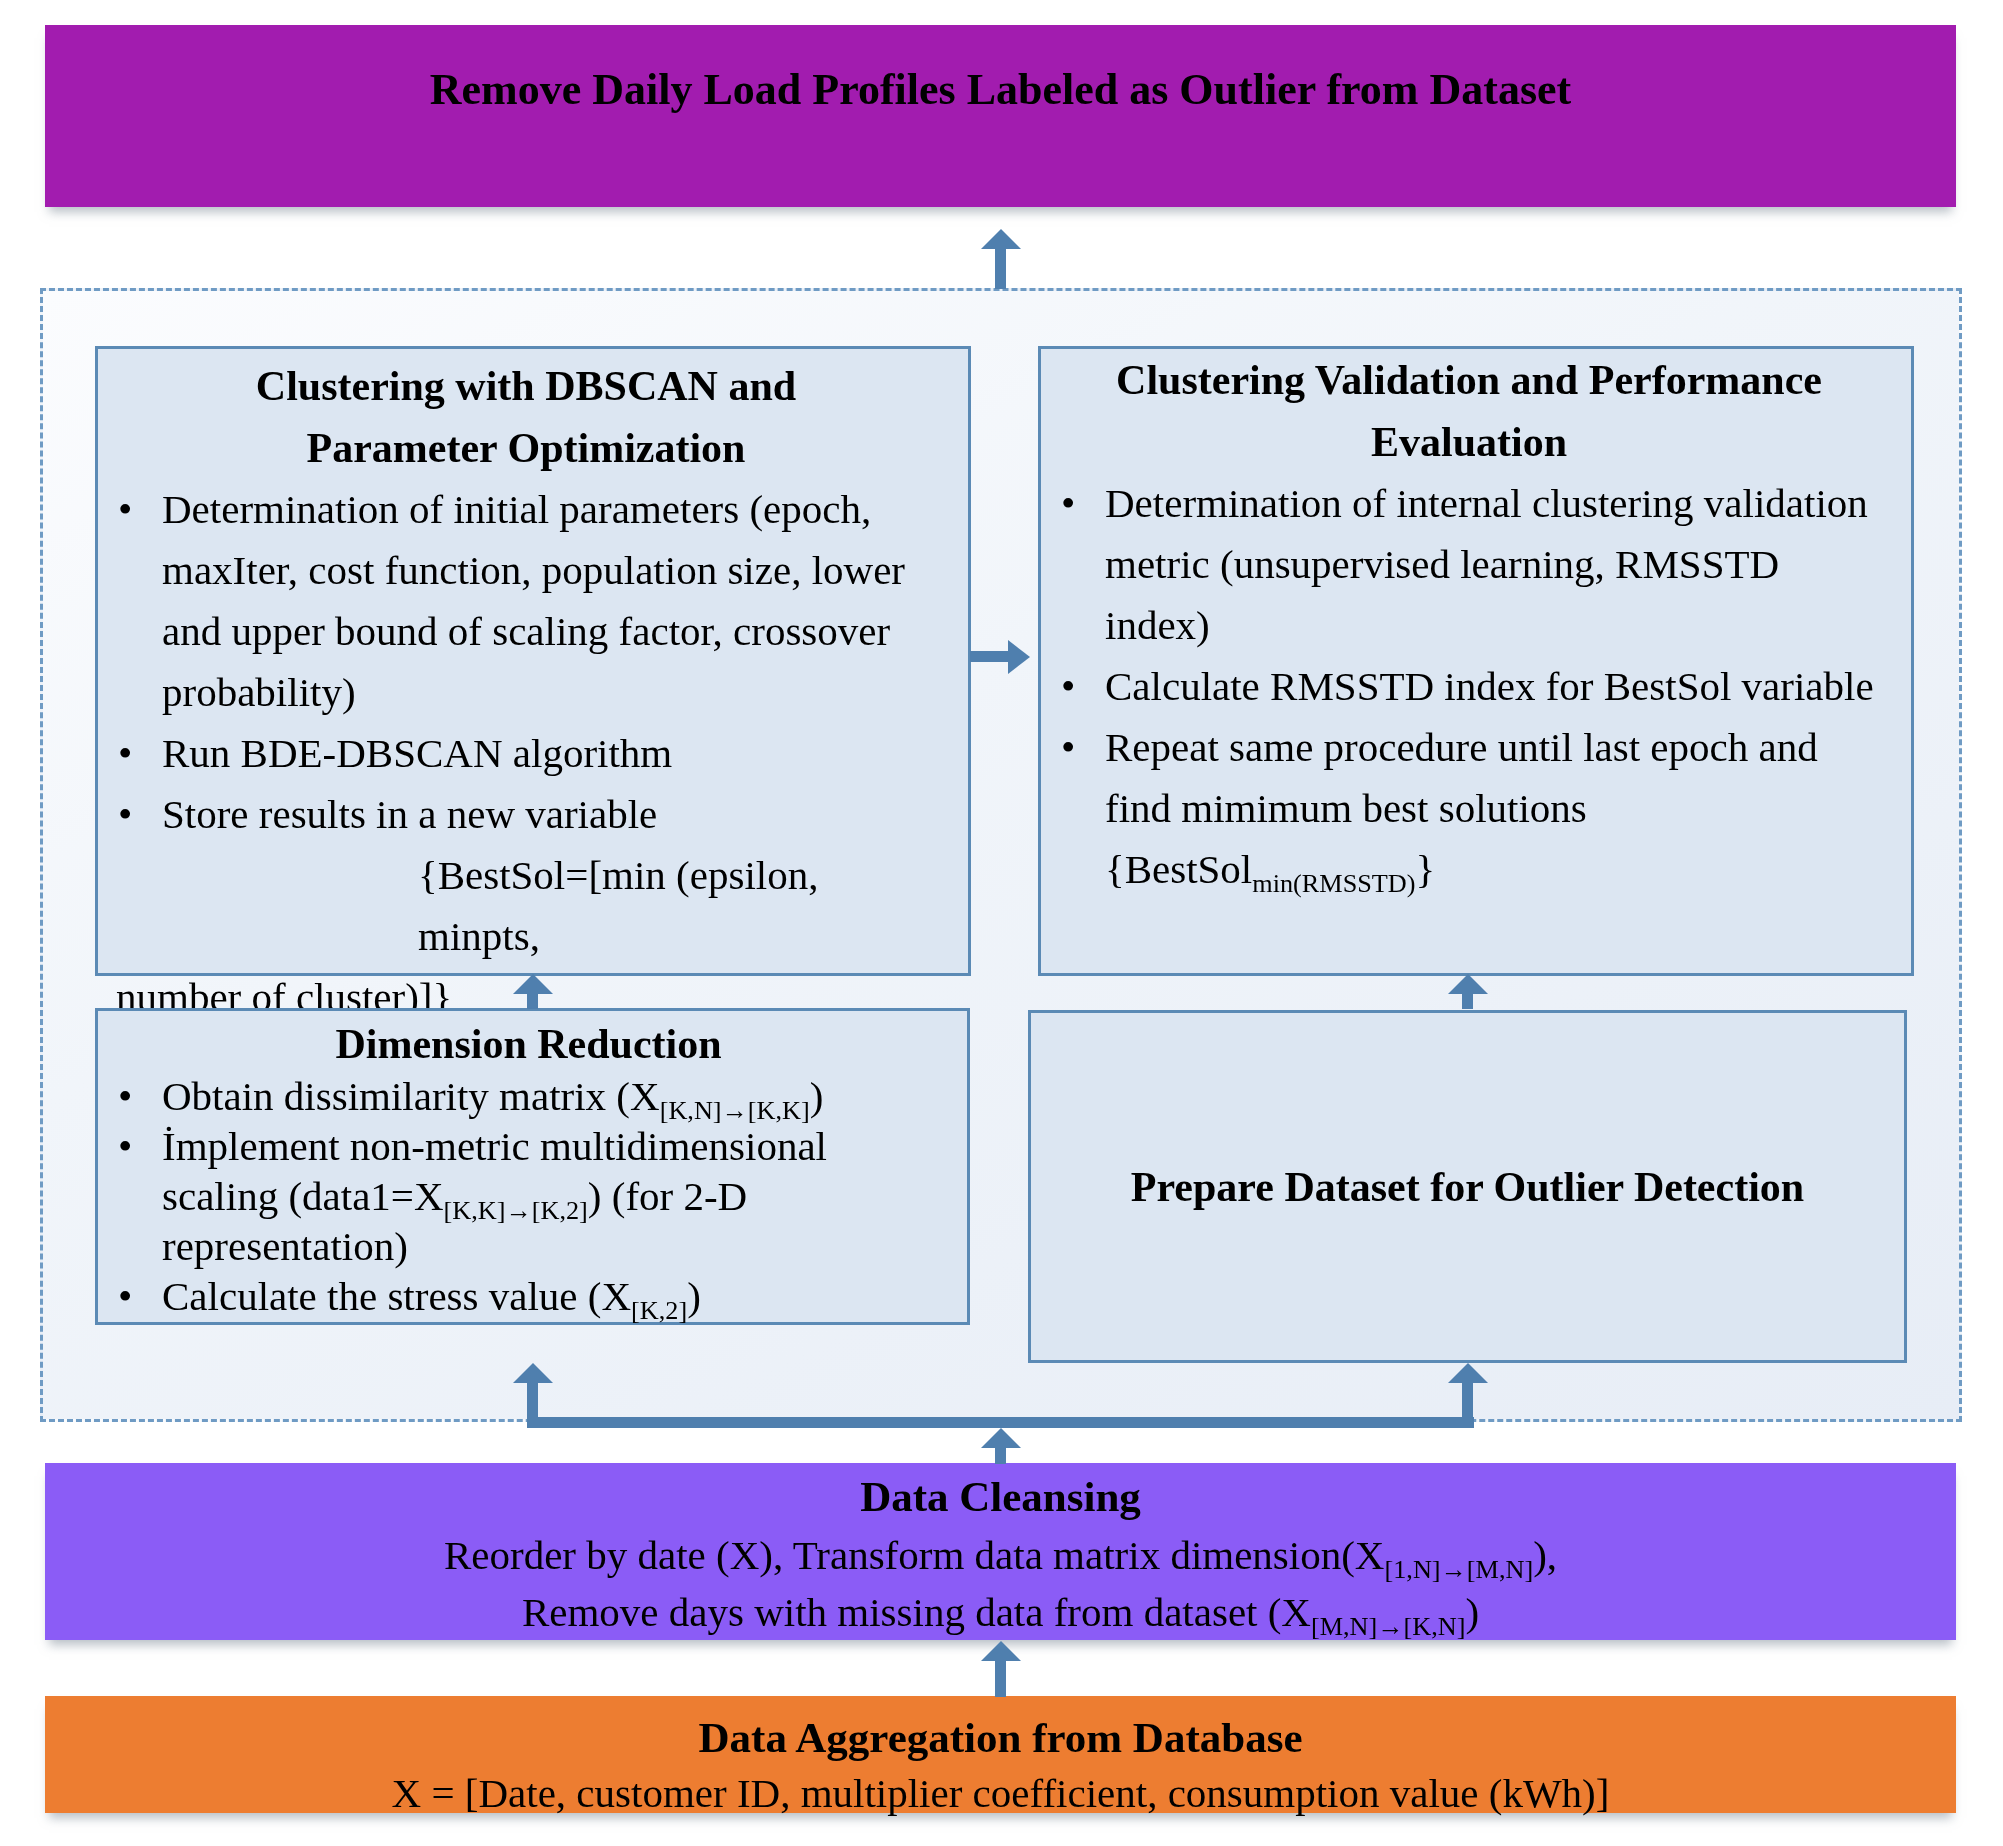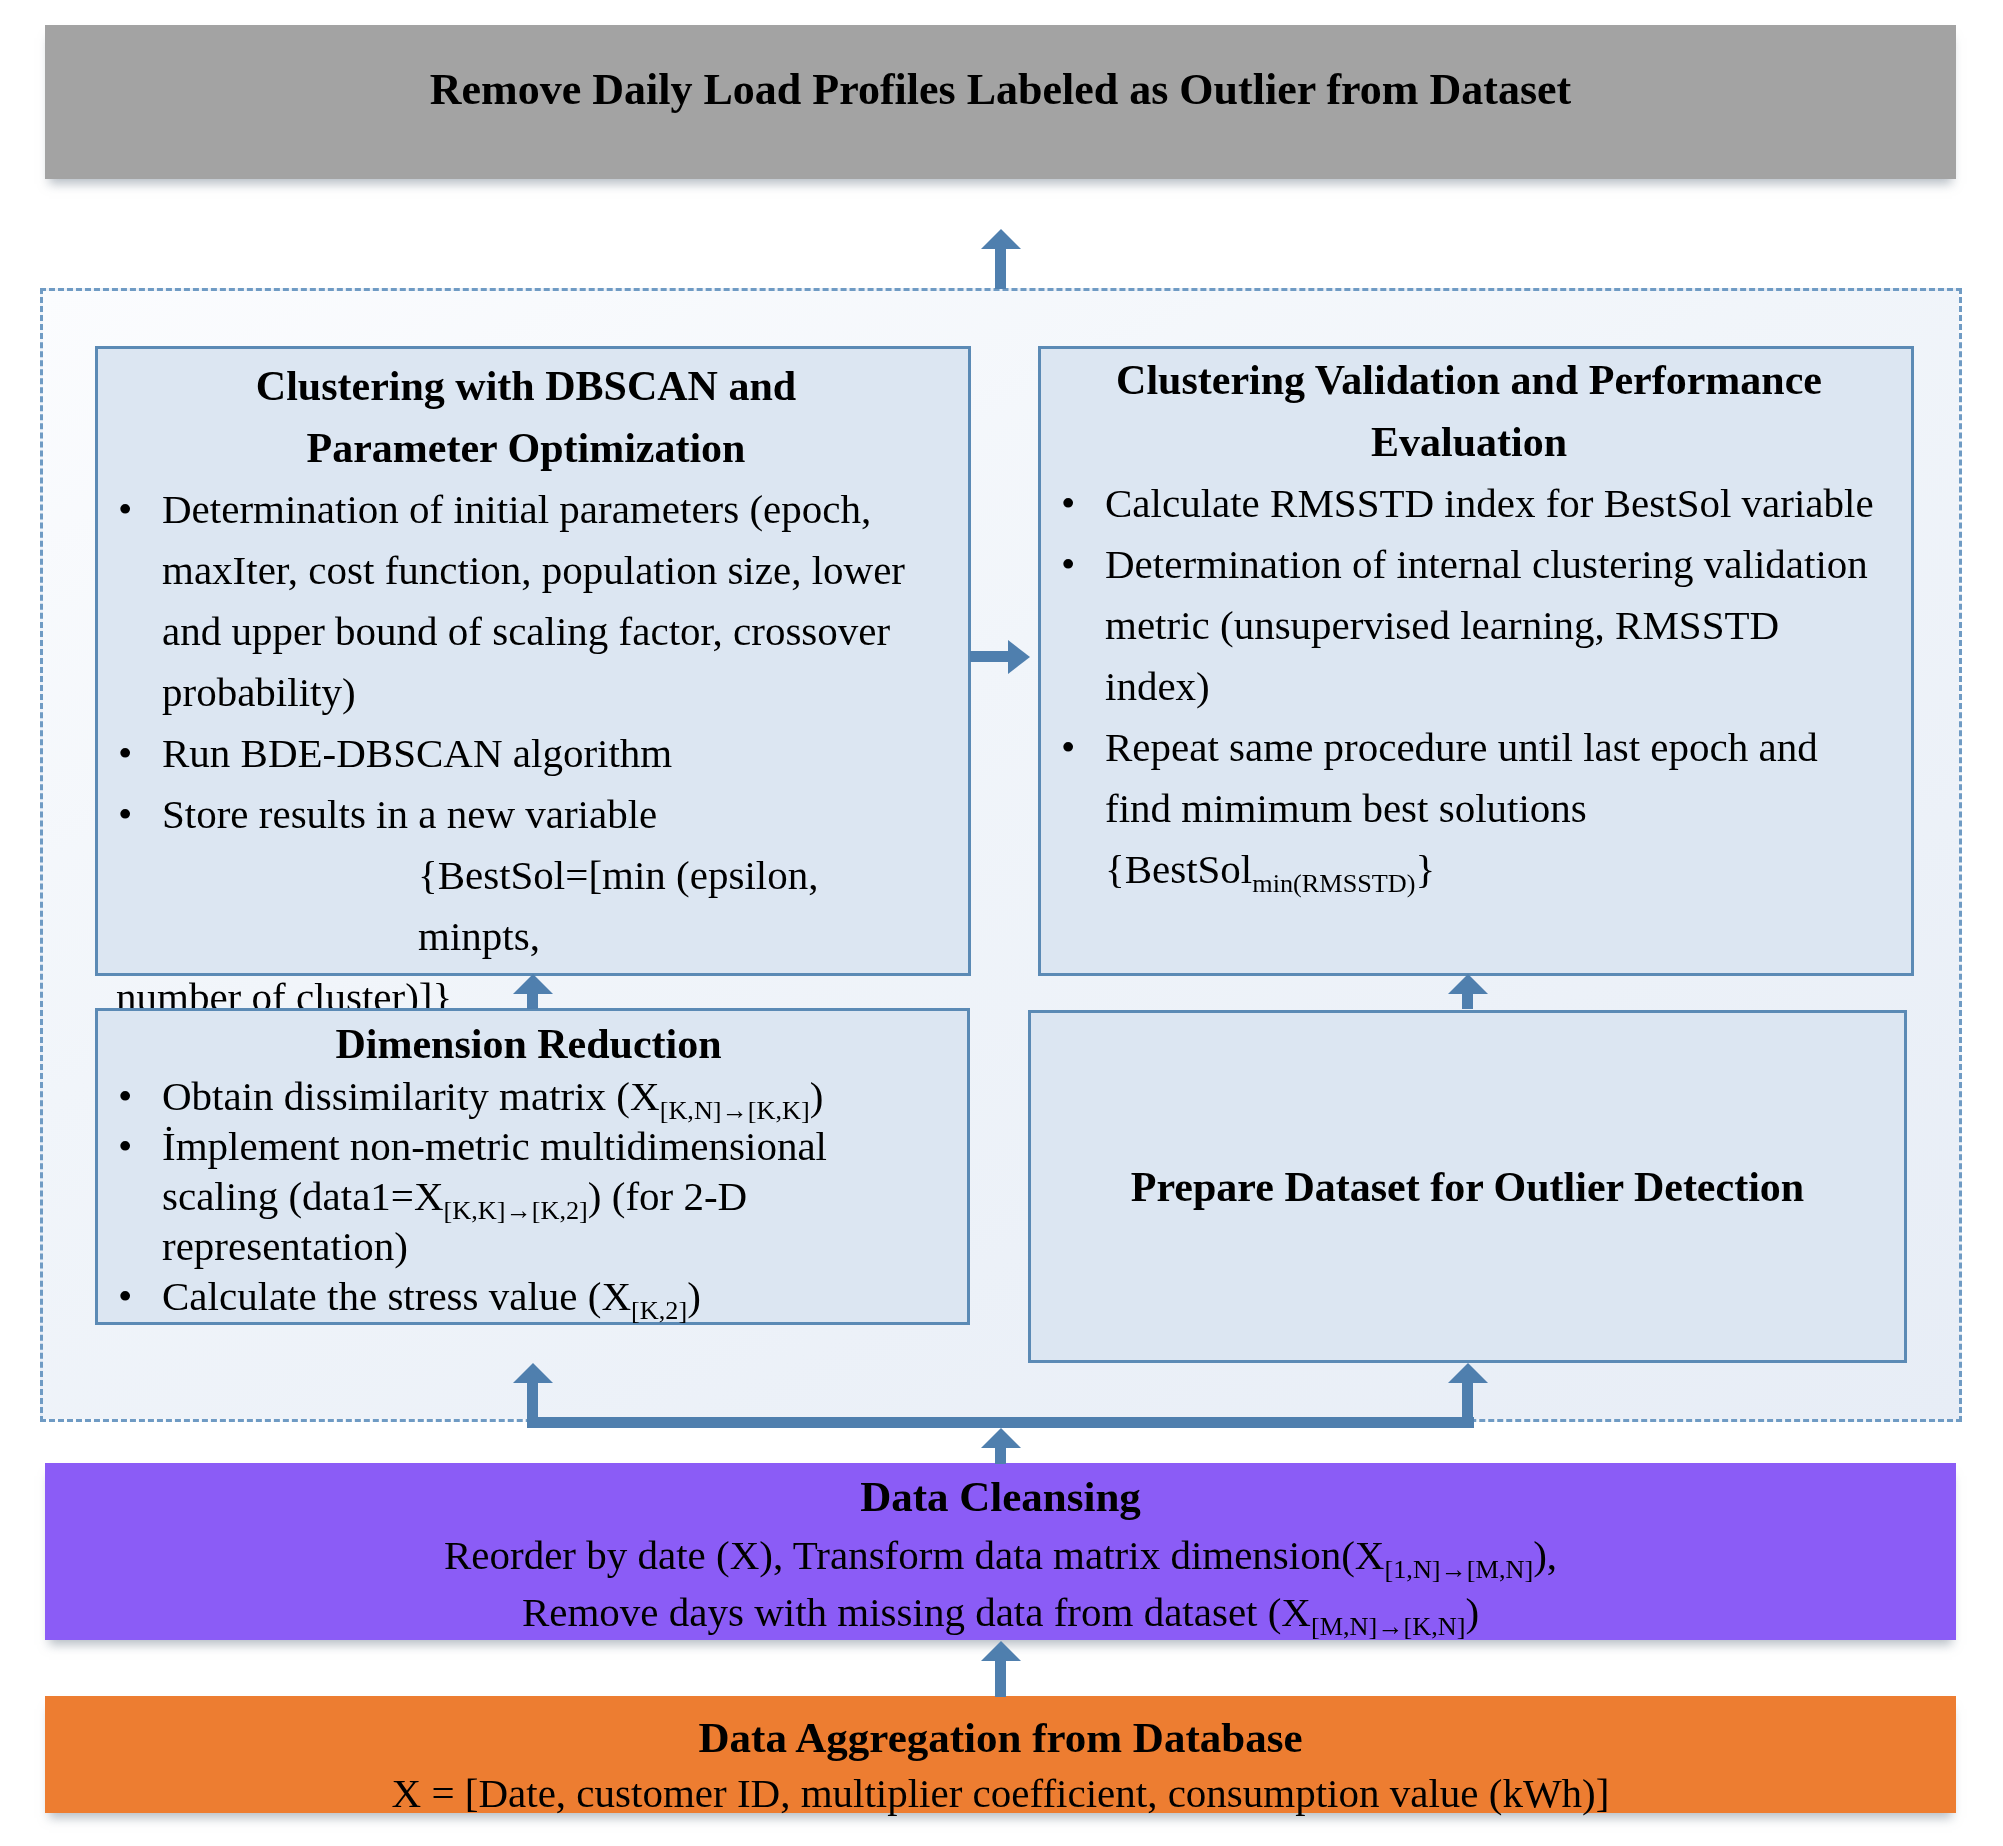--- a/index.html
+++ b/index.html
@@ -5,21 +5,21 @@
   html,body{margin:0;padding:0;background:#ffffff;}
   #page{position:relative;width:2003px;height:1846px;background:#ffffff;
         font-family:"Liberation Serif","DejaVu Serif",serif;color:#000;overflow:hidden;}
 
   
   .banner{position:absolute;box-sizing:border-box;text-align:center;
           box-shadow:0 9px 10px -4px rgba(125,138,152,.55);}
   .banner-title{font-weight:bold;font-size:44px;line-height:66px;}
   .banner-line{font-size:42px;line-height:64px;}
 
-  #green-banner{left:45px;top:25px;width:1911px;height:154px;background:#a3a3a3;padding-top:32px;}
+  #green-banner{left:45px;top:25px;width:1911px;height:182px;background:#a21caf;padding-top:32px;}
   #cleansing-banner{left:45px;top:1463px;width:1911px;height:177px;background:#8b5cf6;padding-top:4px;}
   #cleansing-banner .banner-title{font-size:43px;line-height:60px;}
   #cleansing-banner .banner-line{font-size:41px;line-height:57px;}
   #aggregation-banner{left:45px;top:1696px;width:1911px;height:117px;background:#ED7D31;padding-top:14px;}
   #aggregation-banner .banner-title{font-size:43px;line-height:56px;}
   #aggregation-banner .banner-line{font-size:41px;line-height:54px;}
 
   
   #dashed-container{position:absolute;left:40px;top:288px;width:1922px;height:1134px;
       box-sizing:border-box;border:3px dashed #6F9BC4;
@@ -74,22 +74,22 @@
         <li><span>Store results in a new variable</span><div class="indent">{BestSol=[min (epsilon, minpts,</div><div class="outdent">number of cluster)]}</div></li>
       </ul>
   </div>
 
   <div id="validation-box" class="bluebox">
     <div class="box-title">
         <div><span>Clustering Validation and Performance</span></div>
         <div><span>Evaluation</span></div>
       </div>
     <ul>
+        <li><span>Determination of internal clustering validation metric (unsupervised learning, RMSSTD index)</span></li>
         <li><span>Calculate RMSSTD index for BestSol variable</span></li>
-        <li><span>Determination of internal clustering validation metric (unsupervised learning, RMSSTD index)</span></li>
         <li><span>Repeat same procedure until last epoch and find mimimum best solutions {BestSol</span><sub>min(RMSSTD)</sub><span>}</span></li>
       </ul>
   </div>
 
   <div id="dimension-box" class="bluebox">
     <div class="box-title">
         <div><span>Dimension Reduction</span></div>
       </div>
     <ul>
         <li><span>Obtain dissimilarity matrix (X</span><sub>[K,N]→[K,K]</sub><span>)</span></li>

